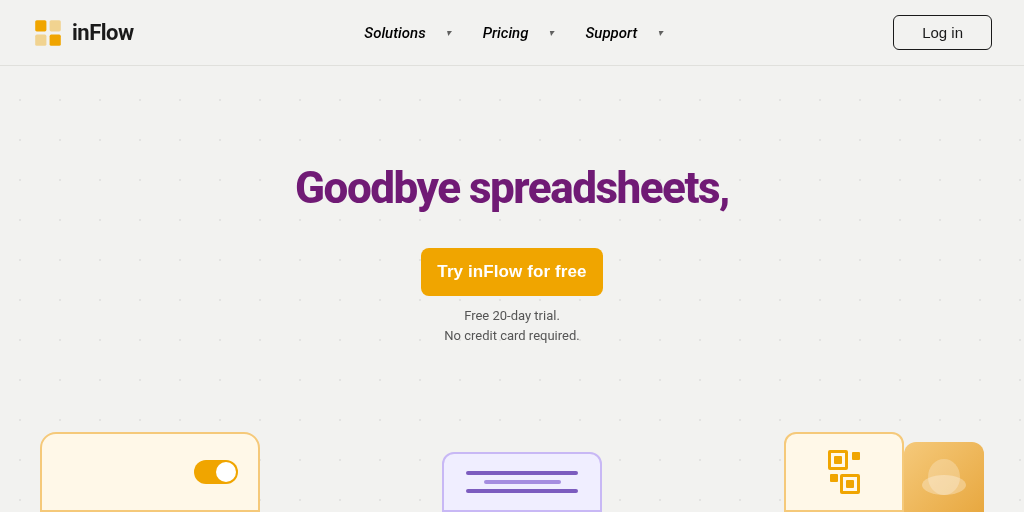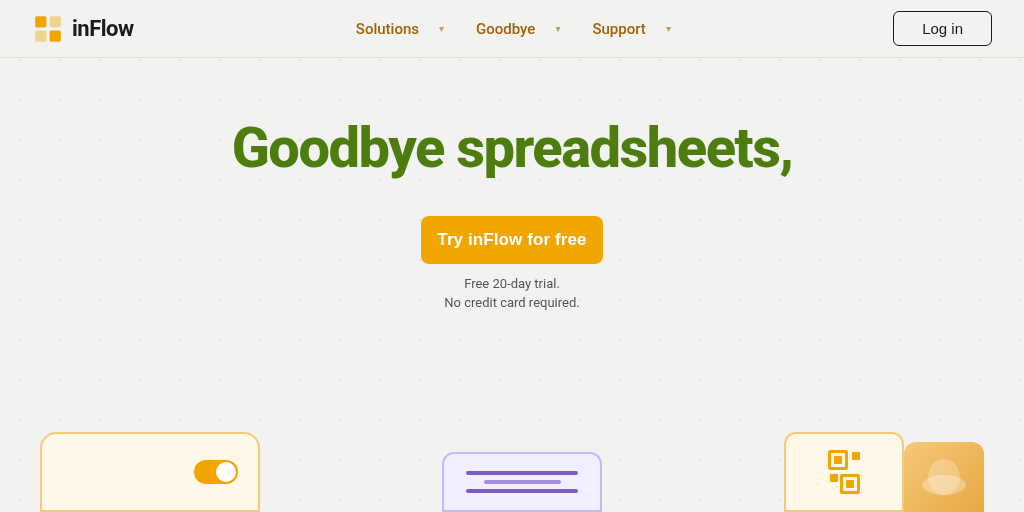--- a/index.html
+++ b/index.html
@@ -33,21 +33,21 @@
     }
 
     
     nav {
       position: relative;
       z-index: 10;
       display: flex;
       align-items: center;
       justify-content: space-between;
       padding: 0 32px;
-      height: 58px;
+      height: 66px;
       background: #f2f2f0;
       border-bottom: 1px solid #e0e0dc;
     }
 
     .nav-logo {
       display: flex;
       align-items: center;
       gap: 8px;
       text-decoration: none;
     }
@@ -66,29 +66,30 @@
 
     .nav-links {
       display: flex;
       align-items: center;
       gap: 8px;
       list-style: none;
     }
 
     .nav-links li a {
       text-decoration: none;
-      color: #a16207;
+      color: #000000;
       font-size: 15px;
       font-weight: 500;
       padding: 6px 12px;
       border-radius: 4px;
       display: flex;
       align-items: center;
       gap: 20px;
       transition: background 0.15s;
+      font-style: italic;
     }
 
     .chevron {
       font-size: 10px;
       opacity: 0.6;
     }
 
     .nav-login-btn {
       border: 1.5px solid #1a1a1a;
       border-radius: 6px;
@@ -107,26 +108,27 @@
       z-index: 5;
       display: flex;
       flex-direction: column;
       align-items: center;
       justify-content: center;
       padding-top: 60px;
       text-align: center;
     }
 
     .hero-heading {
-      font-size: 56px;
+      font-size: 44px;
       font-weight: 800;
-      color: #4d7c0f;
+      color: #701a75;
       line-height: 1.1;
       letter-spacing: -1.5px;
       max-width: 760px;
+      margin-top: 38px;
     }
 
     .hero-cta-wrapper {
       margin-top: 36px;
       display: flex;
       flex-direction: column;
       align-items: center;
       gap: 10px;
     }
 
@@ -267,21 +269,21 @@
 
   <ul class="nav-links">
     <li>
       <a href="#">
         <span>Solutions</span>
         <span class="chevron">▾</span>
       </a>
     </li>
     <li>
       <a href="#">
-        <span>Goodbye</span>
+        <span>Pricing</span>
         <span class="chevron">▾</span>
       </a>
     </li>
     <li>
       <a href="#">
         <span>Support</span>
         <span class="chevron">▾</span>
       </a>
     </li>
   </ul>

